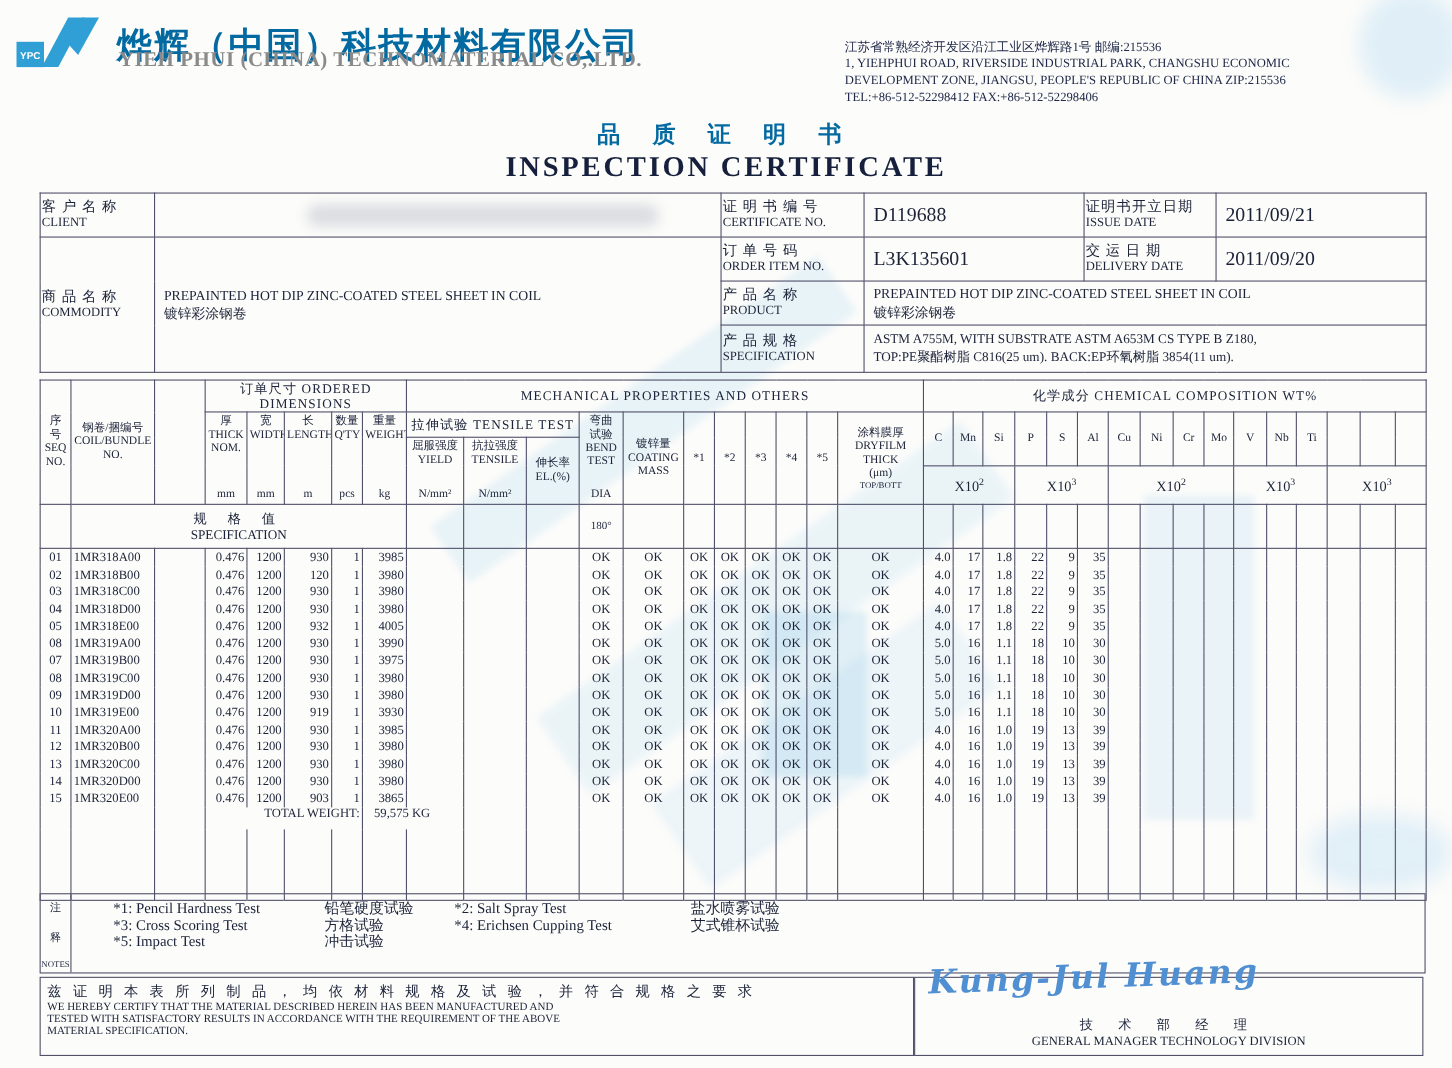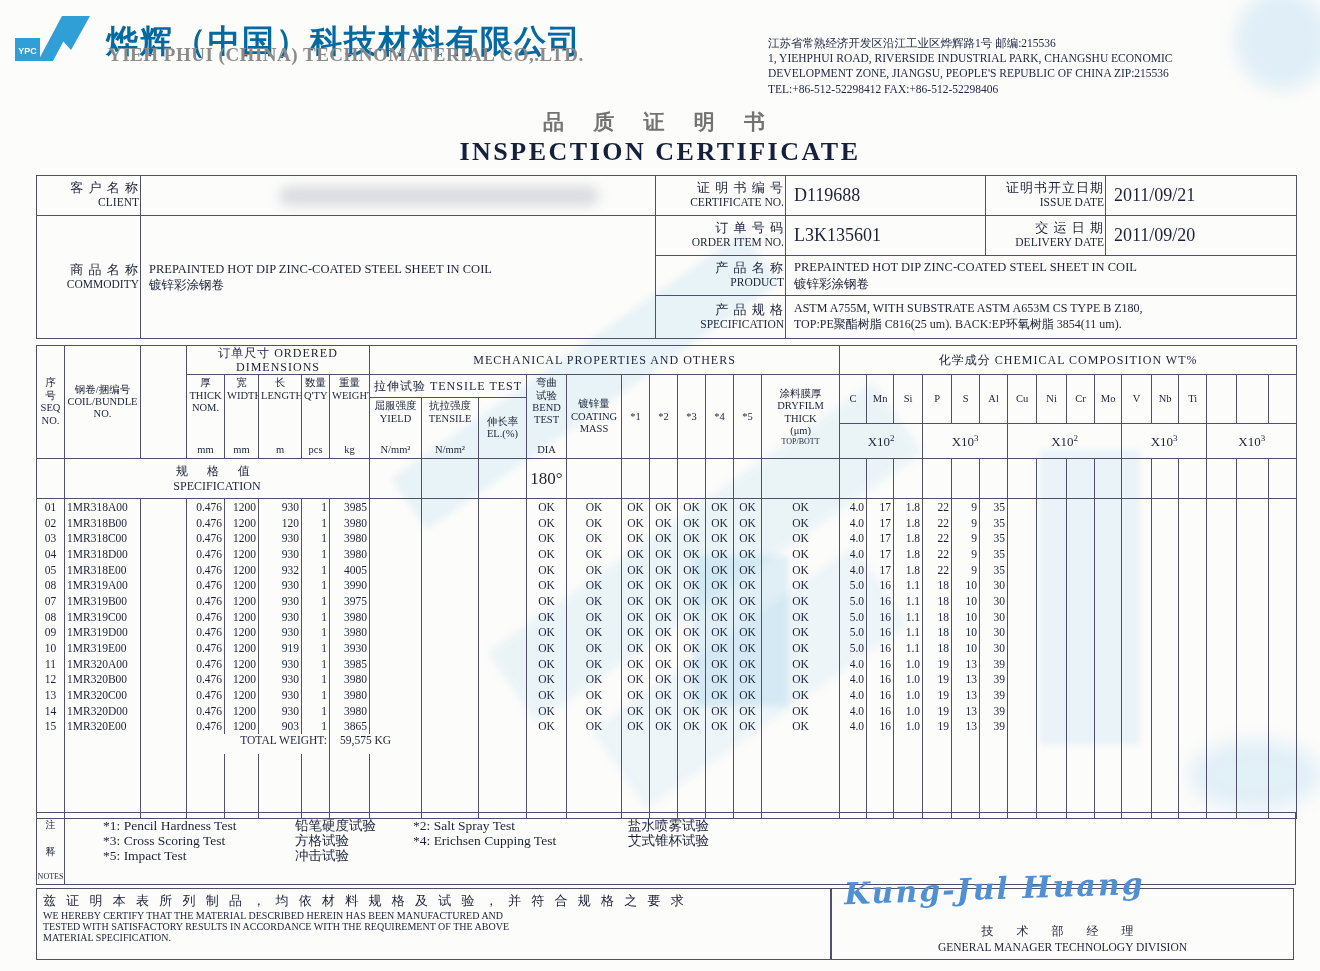--- a/index.html
+++ b/index.html
@@ -6,27 +6,27 @@
   body{width:1320px;height:971px;background:#fbfaf7;font-family:"Liberation Serif","DejaVu Serif",serif;color:#1b2238;}
   .page{position:relative;width:1320px;height:971px;overflow:hidden;background:#fcfcfa;}
   .wm{position:absolute;z-index:0;pointer-events:none;}
   .content{position:absolute;inset:0;z-index:1;}
   
   .logo{position:absolute;left:14px;top:8px;width:92px;height:56px;}
   .co-cn{position:absolute;left:106px;top:20px;font-size:32px;font-weight:bold;color:#0369a1;letter-spacing:2px;white-space:nowrap;}
   .co-en{position:absolute;left:108px;top:44px;font-size:19px;font-weight:bold;color:#8a8a8a;letter-spacing:0.5px;white-space:nowrap;}
   .addr{position:absolute;left:768px;top:36px;width:545px;font-size:11.5px;line-height:1.32;color:#20294a;white-space:nowrap;}
   .title{position:absolute;left:0;top:108px;width:1320px;text-align:center;}
-  .title-cn{font-size:21px;font-weight:bold;letter-spacing:12px;color:#737373;}
+  .title-cn{font-size:21px;font-weight:bold;letter-spacing:12px;color:#0369a1;}
   .title-en{font-size:26px;font-weight:bold;letter-spacing:2.5px;color:#16203d;margin-top:1px;}
   
   table{border-collapse:collapse;table-layout:fixed;}
   .info{position:absolute;left:36px;top:175px;width:1260px;}
   .info td{border:1px solid #50506b;vertical-align:middle;overflow:hidden;}
-  .lab{text-align:right;line-height:1.15;margin-top:40px;}
+  .lab{text-align:left;line-height:1.15;margin-top:40px;}
   .lab .cn{font-size:13px;letter-spacing:1px;}
   .lab .en{font-size:11.5px;}
   .val{font-size:18px;padding:2px 8px;vertical-align:middle;}
   .val2{font-size:12.5px;line-height:1.3;padding:3px 8px;vertical-align:top;}
   .blur-blob{width:320px;height:20px;margin-left:130px;background:#8d96a8;opacity:.30;border-radius:10px;filter:blur(6px);}
   
   .main{position:absolute;left:36px;top:345px;width:1260px;border:1px solid #50506b;}
   .main td{overflow:hidden;padding:0 2px;}
   .hb{border:1px solid #50506b;text-align:center;vertical-align:middle;font-size:10.5px;line-height:1.18;white-space:pre-line;}
   .grp{font-size:12px;letter-spacing:1px;}
@@ -284,21 +284,21 @@
       </tr>
       <tr class="specrow" style="height:40px">
         <td></td>
         <td class="spec-label" colspan="7">
               <div class="cnl">规  格  值</div>
               <div>SPECIFICATION</div>
             </td>
         <td></td>
             <td></td>
             <td></td>
-        <td class="c" style="font-size:17px">180°</td>
+        <td class="c" style="font-size:10px">180°</td>
         <td></td>
             <td></td>
             <td></td>
             <td></td>
             <td></td>
             <td></td>
             <td></td>
         <td></td>
             <td></td>
             <td></td>

